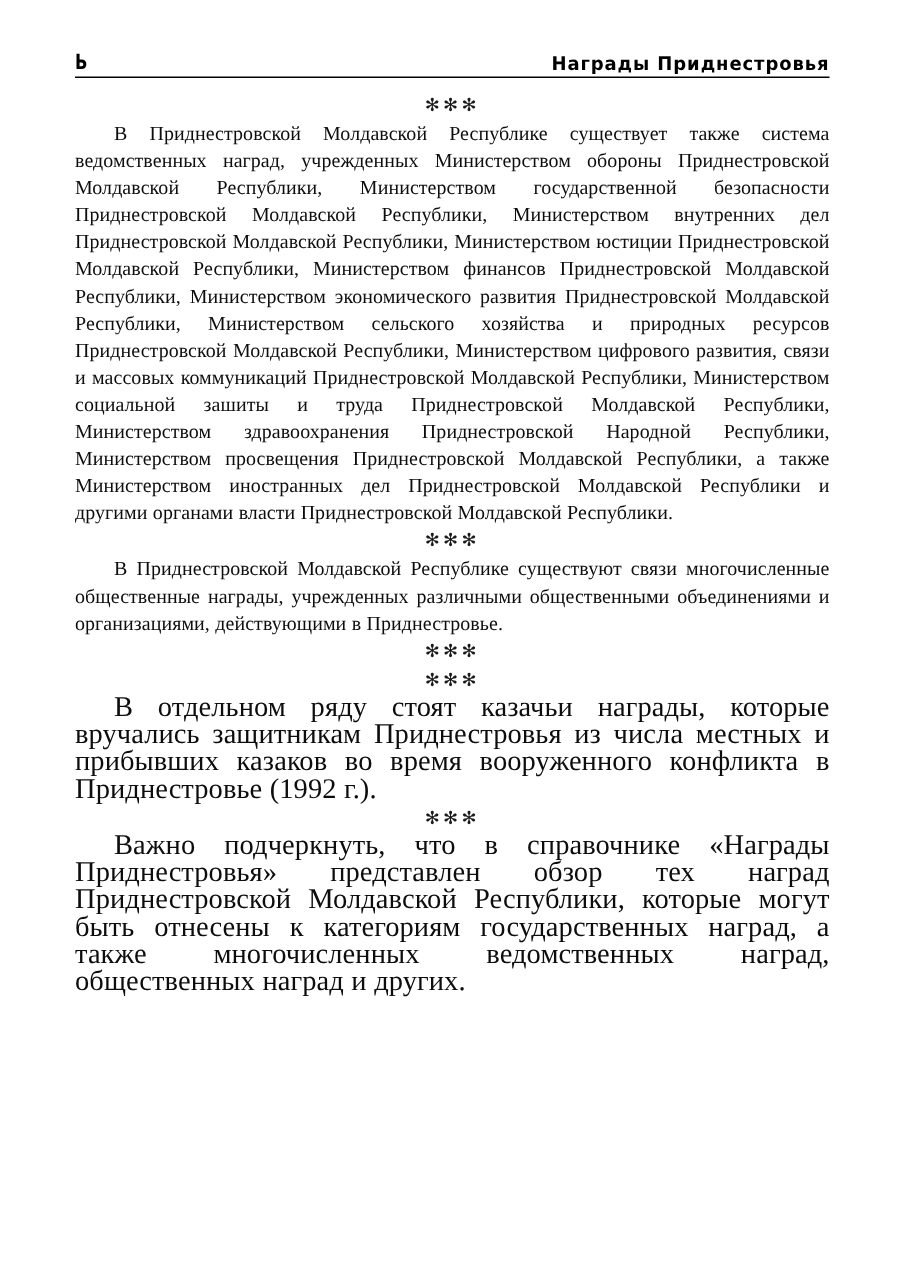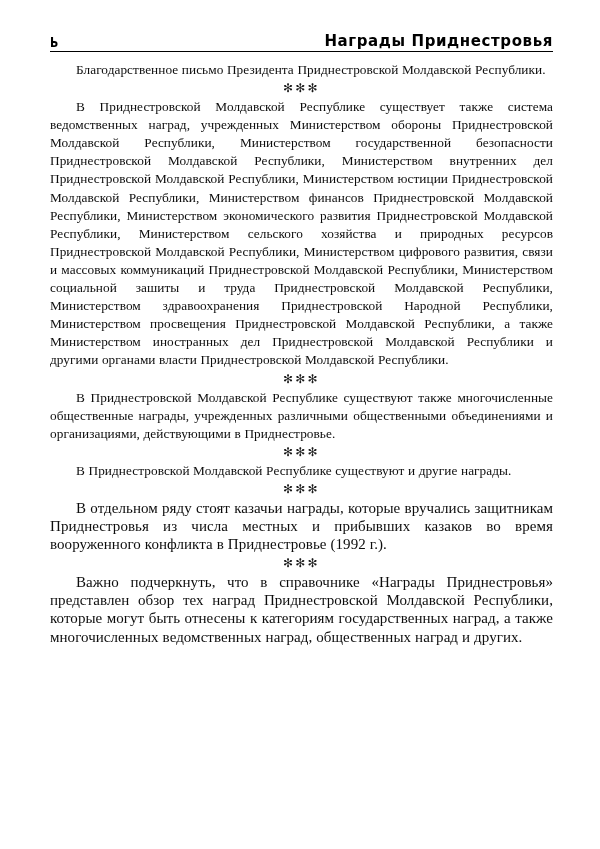--- a/index.html
+++ b/index.html
@@ -43,21 +43,21 @@
     font-size: 14px;
     line-height: 1;
     letter-spacing: -0.5px;
     transform: scaleX(0.78);
     transform-origin: left bottom;
     color: #000;
   }
   .header-title {
     font-family: "DejaVu Sans", sans-serif;
     font-weight: bold;
-    font-size: 15px;
+    font-size: 12px;
     line-height: 1;
     letter-spacing: 0.6px;
     color: #000;
     transform: scaleY(1.04);
     transform-origin: right bottom;
     white-space: nowrap;
   }
 
   
   .content {
@@ -75,21 +75,21 @@
     font-size: 13.3px;
     line-height: 18.1px;
     letter-spacing: 0.05px;
     word-spacing: 0.2px;
     hyphens: none;
   }
 
   
   p.para.times {
     font-family: "Liberation Serif", "DejaVu Serif", serif;
-    font-size: 15px;
+    font-size: 19px;
     line-height: 18.3px;
   }
 
   .sep {
     margin: 0;
     text-align: center;
     font-size: 12px;
     line-height: 19px;
     letter-spacing: 2.2px;
     color: #1a1a1a;
@@ -100,30 +100,28 @@
 
 <div class="page">
 
   <div class="page-header">
     <span class="folio">Ь</span>
     <span class="header-title">Награды Приднестровья</span>
   </div>
 
   <div class="content">
 
-    <p class="para">Благодарственное письмо Президента Приднестровской Молдавской Республики.</p>
     <div class="sep">✻✻✻</div>
 
     <p class="para">В Приднестровской Молдавской Республике существует также система ведомственных наград, учрежденных Министерством обороны Приднестровской Молдавской Республики, Министерством государственной безопасности Приднестровской Молдавской Республики, Министерством внутренних дел Приднестровской Молдавской Республики, Министерством юстиции Приднестровской Молдавской Республики, Министерством финансов Приднестровской Молдавской Республики, Министерством экономического развития Приднестровской Молдавской Республики, Министерством сельского хозяйства и природных ресурсов Приднестровской Молдавской Республики, Министерством цифрового развития, связи и массовых коммуникаций Приднестровской Молдавской Республики, Министерством социальной зашиты и труда Приднестровской Молдавской Республики, Министерством здравоохранения Приднестровской Народной Республики, Министерством просвещения Приднестровской Молдавской Республики, а также Министерством иностранных дел Приднестровской Молдавской Республики и другими органами власти Приднестровской Молдавской Республики.</p>
     <div class="sep">✻✻✻</div>
 
-    <p class="para">В Приднестровской Молдавской Республике существуют также многочисленные общественные награды, учрежденных различными общественными объединениями и организациями, действующими в Приднестровье.</p>
+    <p class="para">В Приднестровской Молдавской Республике существуют связи многочисленные общественные награды, учрежденных различными общественными объединениями и организациями, действующими в Приднестровье.</p>
     <div class="sep">✻✻✻</div>
 
-    <p class="para">В Приднестровской Молдавской Республике существуют и другие награды.</p>
     <div class="sep">✻✻✻</div>
 
     <p class="para times">В отдельном ряду стоят казачьи награды, которые вручались защитникам Приднестровья из числа местных и прибывших казаков во время вооруженного конфликта в Приднестровье (1992 г.).</p>
     <div class="sep">✻✻✻</div>
 
     <p class="para times">Важно подчеркнуть, что в справочнике «Награды Приднестровья» представлен обзор тех наград Приднестровской Молдавской Республики, которые могут быть отнесены к категориям государственных наград, а также многочисленных ведомственных наград, общественных наград и других.</p>
 
   </div>
 </div>
 

